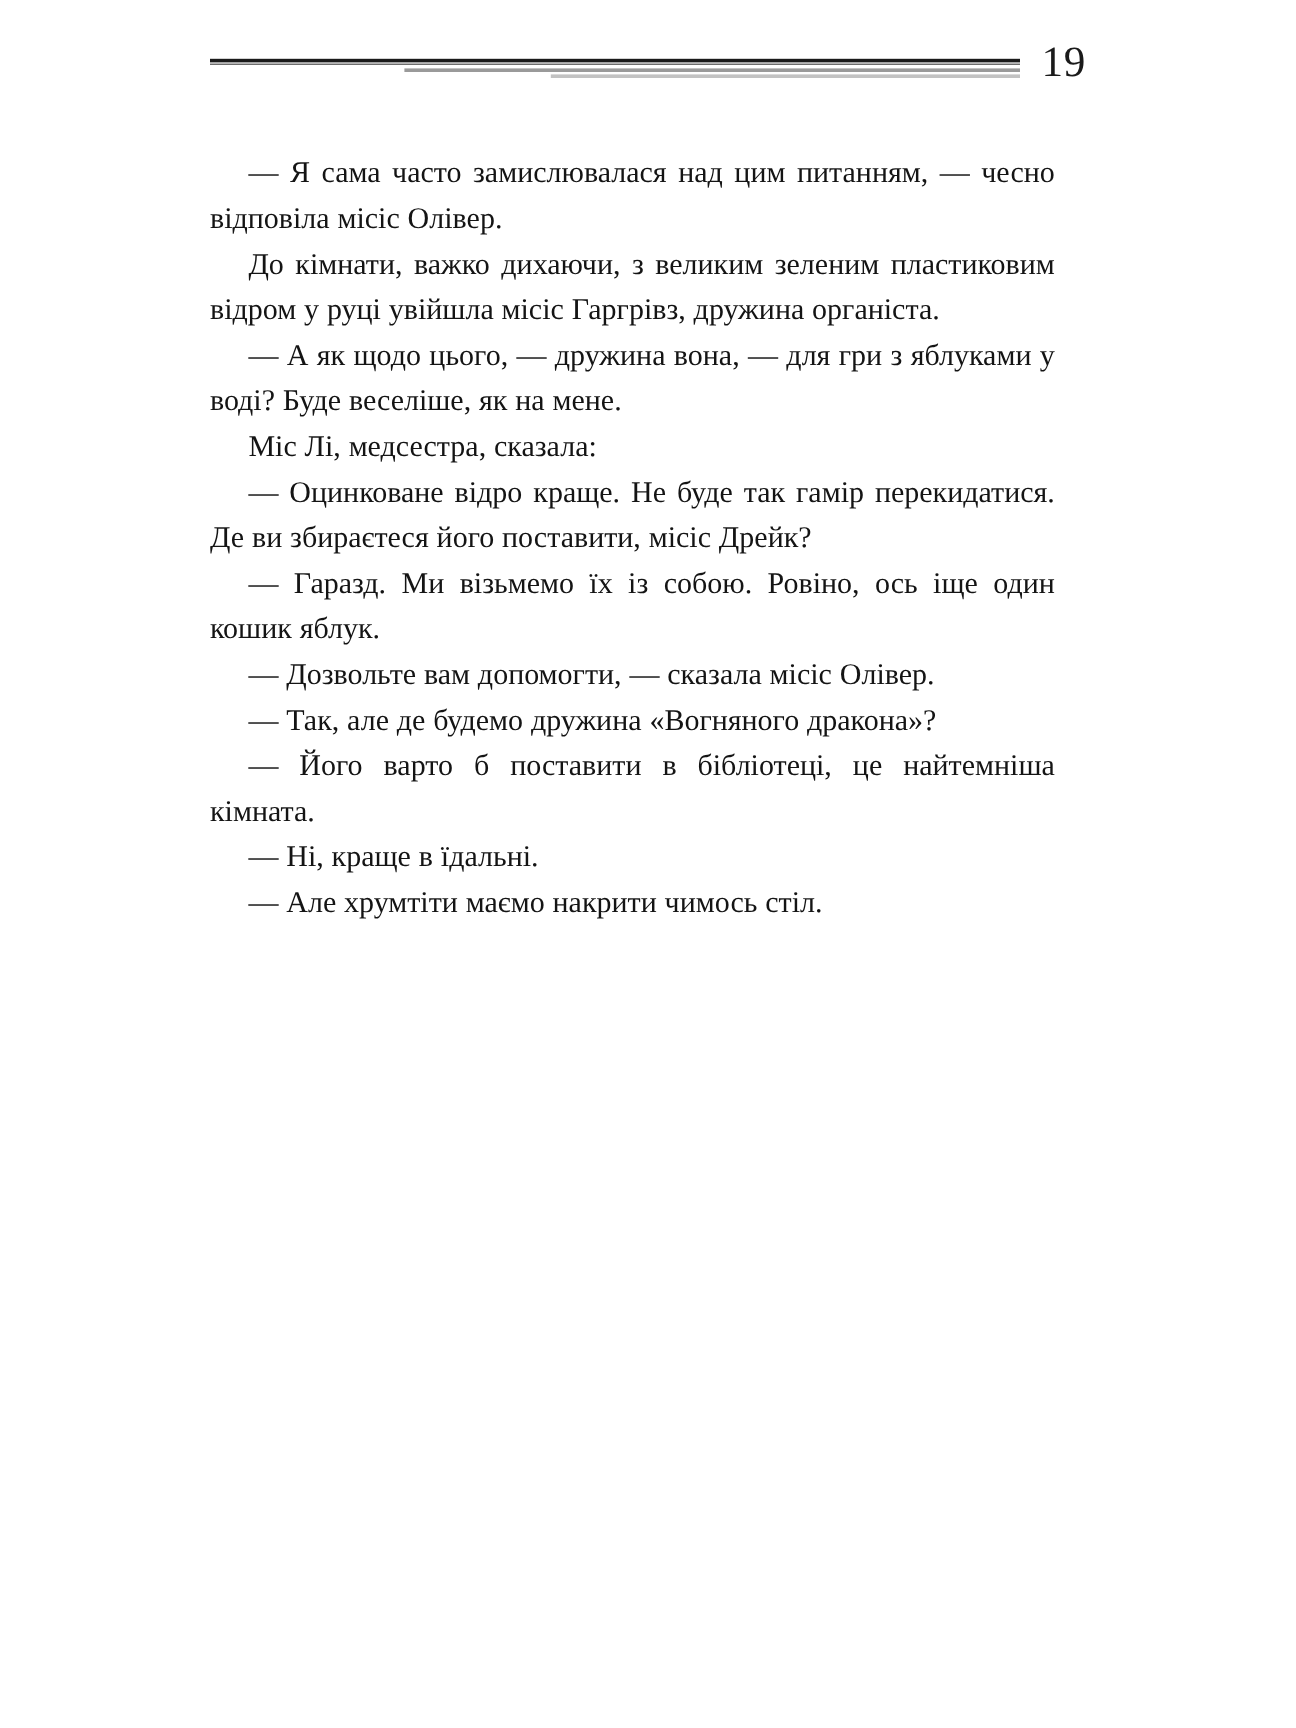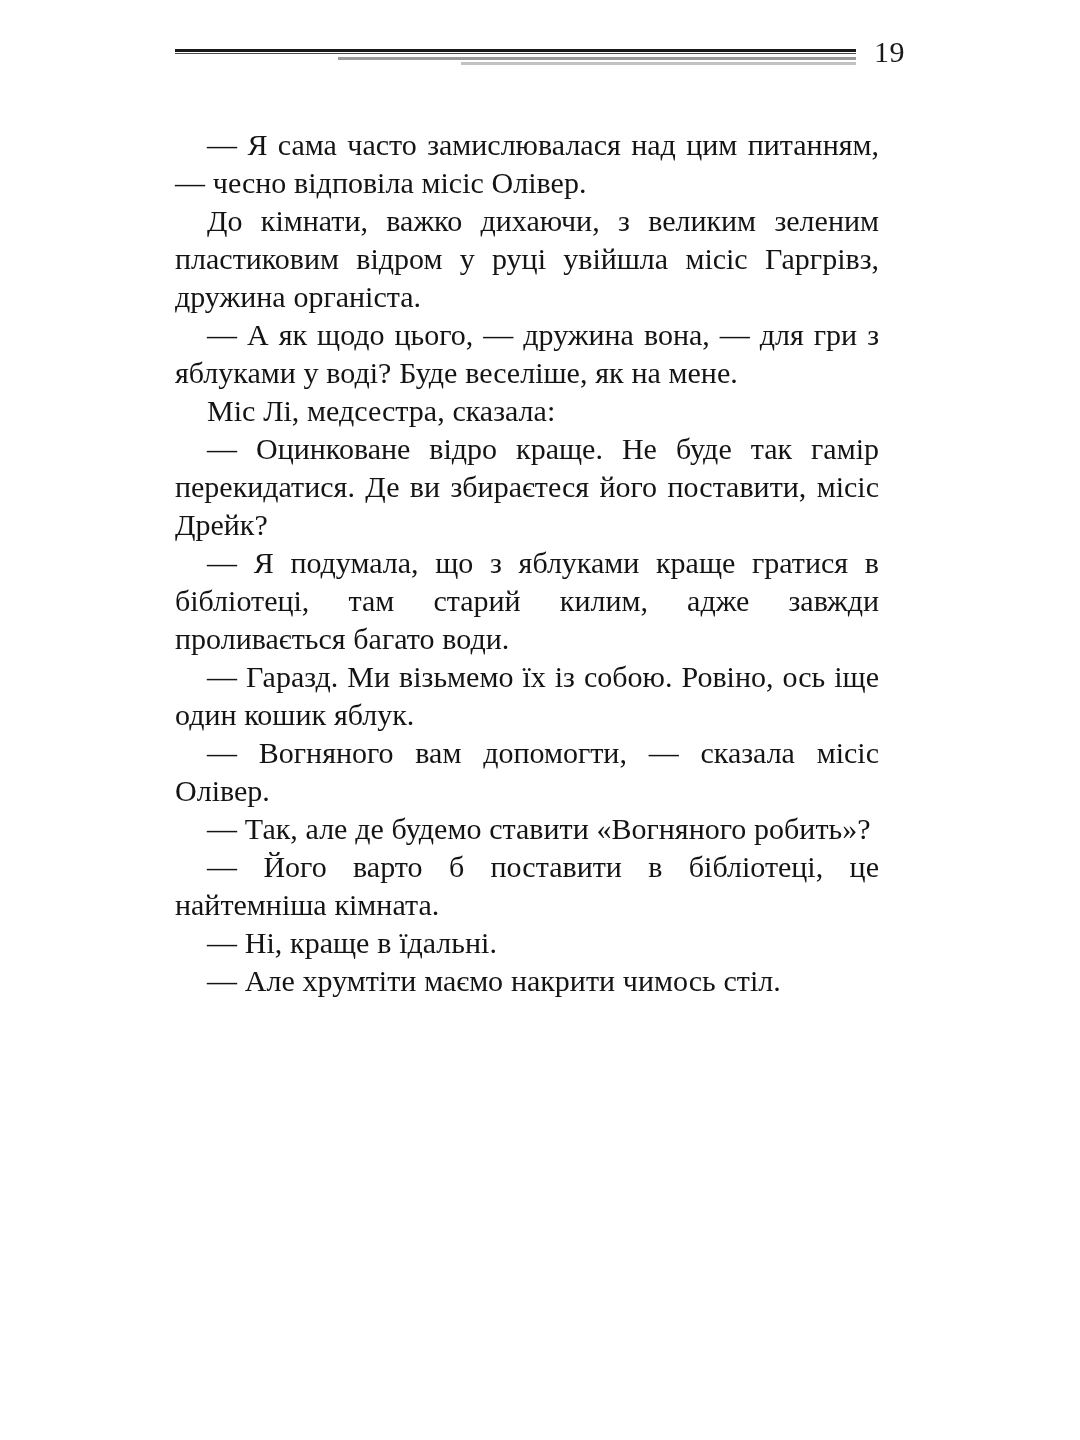--- a/index.html
+++ b/index.html
@@ -65,39 +65,39 @@
     background: #9a9a9a;
   }
   .header-rule .rule-3 {
     top: 16px;
     left: 42%;
     height: 3px;
     background: #c2c2c2;
   }
 
   .folio {
-    font-size: 30px;
+    font-size: 36px;
     line-height: 31px;
     letter-spacing: 0.5px;
     color: #1a1a1a;
     white-space: nowrap;
     padding-top: 2px;
   }
 
   
   .body-text {
     position: absolute;
     top: 126px;
     left: 175px;
     width: 704px;
   }
 
   .para {
     margin: 0;
-    font-size: 30px;
+    font-size: 25px;
     line-height: 38px;
     text-align: justify;
     text-indent: 32px;
     color: #141414;
     hyphens: manual;
     word-spacing: 0.3px;
   }
 </style>
 </head>
 <body>
@@ -113,22 +113,21 @@
     </div>
     <div class="folio">19</div>
   </div>
 
   <div class="body-text">
     <p class="para">— Я сама часто замислювалася над цим питанням, — чесно відповіла місіс Олівер.</p>
     <p class="para">До кімнати, важко дихаючи, з великим зеленим пластиковим відром у руці увійшла місіс Гаргрівз, дружина органіста.</p>
     <p class="para">— А як щодо цього, — дружина вона, — для гри з яблуками у воді? Буде веселіше, як на мене.</p>
     <p class="para">Міс Лі, медсестра, сказала:</p>
     <p class="para">— Оцинковане відро краще. Не буде так гамір перекидатися. Де ви збираєтеся його поставити, місіс Дрейк?</p>
-    <p class="para">— Я подумала, що з яблуками краще гратися в бібліотеці, там старий килим, адже завжди проливається багато води.</p>
     <p class="para">— Гаразд. Ми візьмемо їх із собою. Ровіно, ось іще один кошик яблук.</p>
-    <p class="para">— Вогняного вам допомогти, — сказала місіс Олівер.</p>
-    <p class="para">— Так, але де будемо ставити «Вогняного робить»?</p>
+    <p class="para">— Дозвольте вам допомогти, — сказала місіс Олівер.</p>
+    <p class="para">— Так, але де будемо дружина «Вогняного дракона»?</p>
     <p class="para">— Його варто б поставити в бібліотеці, це найтемніша кімната.</p>
     <p class="para">— Ні, краще в їдальні.</p>
     <p class="para">— Але хрумтіти маємо накрити чимось стіл.</p>
   </div>
 
 </div>
 
 </body></html>

